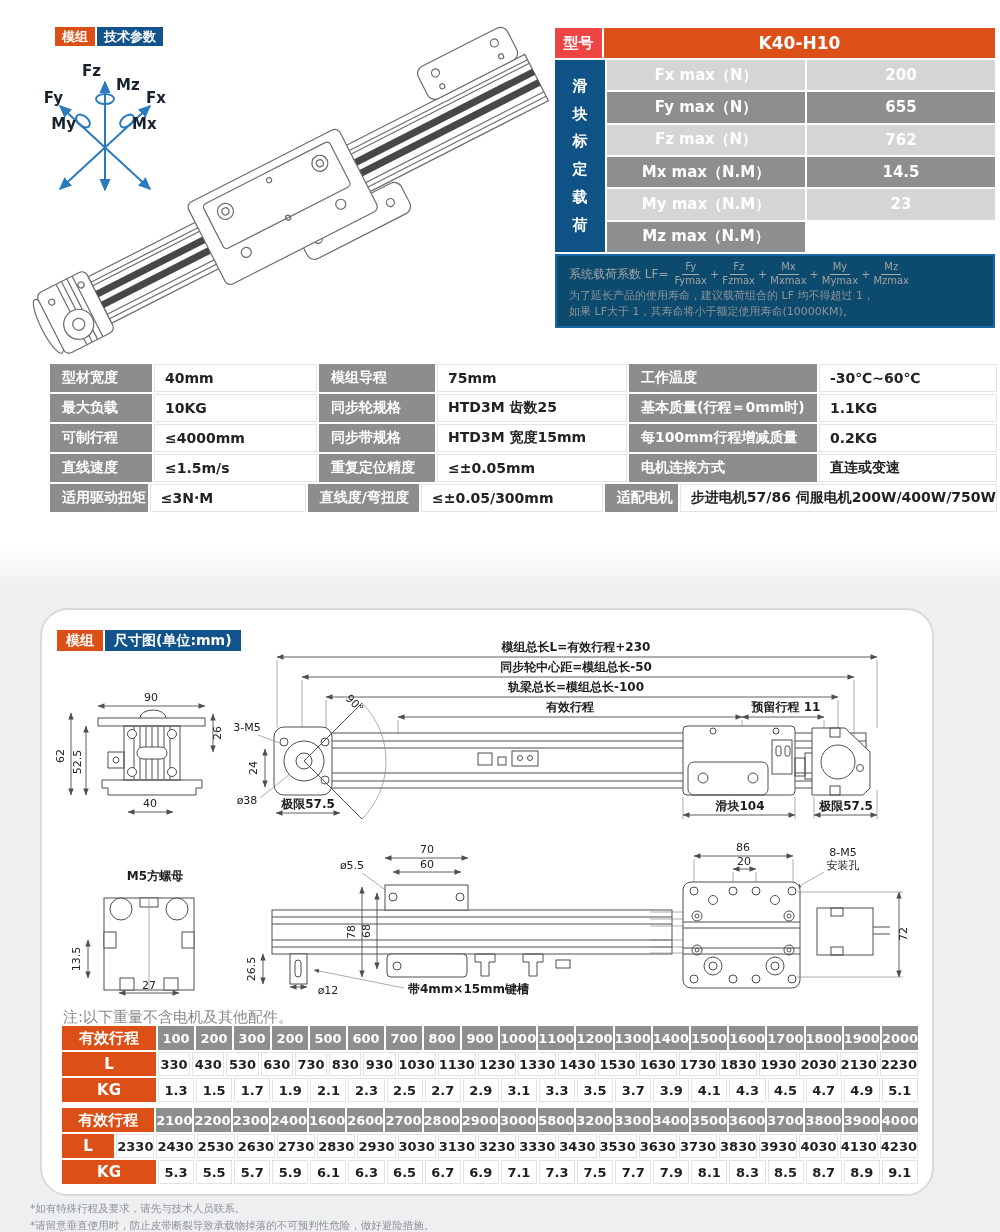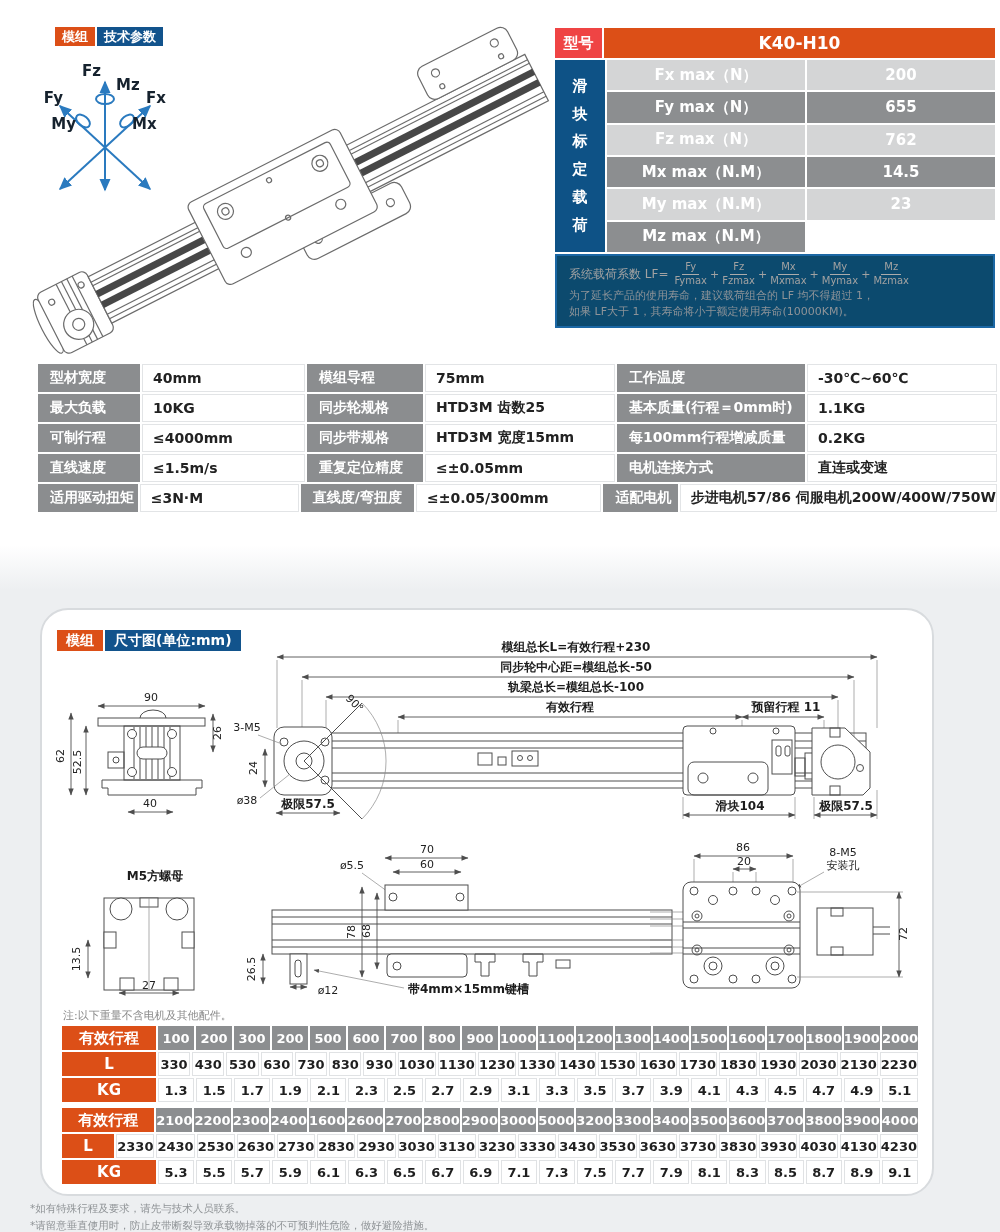--- a/index.html
+++ b/index.html
@@ -33,27 +33,27 @@
   .fterm .pre{color:#a2a2a2;font-size:11px;margin-right:3px;}
   .frac{display:inline-flex;flex-direction:column;align-items:center;line-height:1;font-size:10px;color:#a2a2a2;}
   .frac .num{padding:0 3px 2px;border-bottom:1px solid #ababab;margin-bottom:1px;}
   .formula-note{font-size:11px;color:#8e9398;line-height:1.45;}
 
   
   .spec-table{position:absolute;left:38px;top:364px;width:959px;}
   .spec-row{display:flex;gap:2px;height:28px;margin-bottom:2px;}
   .spec-row .sl{background:#8b8d8f;color:#fff;font-weight:bold;font-size:14px;display:flex;align-items:center;padding-left:12px;box-sizing:border-box;white-space:nowrap;}
   .spec-row .sv{background:#fff;border:1px solid #e2e4e6;color:#222;font-weight:bold;font-size:14px;display:flex;align-items:center;padding-left:10px;box-sizing:border-box;white-space:nowrap;overflow:hidden;}
-  .w-l1{width:102px;}.w-v1{width:163px;}.w-l2{width:116px;}.w-v2{width:190px;}.w-l3{width:188px;}.w-v3{flex:1;}
+  .w-l1{width:102px;margin-left:12px;}.w-v1{width:163px;}.w-l2{width:116px;}.w-v2{width:190px;}.w-l3{width:188px;}.w-v3{flex:1;}
   .spec-row:last-child .w-l3{width:76px;}
   .spec-row:last-child .w-v3{overflow:visible;}
 
   
   .card{position:absolute;left:40px;top:608px;width:894px;height:588px;background:#fff;border:2px solid #d8dbde;border-radius:28px;box-sizing:border-box;}
-  .dim-note{position:absolute;left:63px;top:1008px;font-size:11px;color:#8a8a8a;}
+  .dim-note{position:absolute;left:63px;top:1008px;font-size:15px;color:#8a8a8a;}
 
   
   .stk{position:absolute;left:62px;width:856px;}
   .stk-row{display:flex;gap:2px;height:24px;margin-bottom:2px;}
   .stk-label{width:94px;background:#dc4f17;color:#fff;font-weight:bold;font-size:15px;display:flex;align-items:center;justify-content:center;}
   .stk-cells{display:flex;gap:2px;flex:1;}
   .stk-cells>div{flex:1;display:flex;align-items:center;justify-content:center;font-size:13px;}
   .stk-row.head .stk-cells>div{background:#8c8e90;color:#fff;font-weight:bold;}
   .stk-row.body .stk-cells>div{background:#fff;border:1px solid #e0e2e4;color:#1f1f1f;font-weight:bold;box-sizing:border-box;}
 
@@ -599,21 +599,21 @@
           <div>2100</div>
           <div>2200</div>
           <div>2300</div>
           <div>2400</div>
           <div>1600</div>
           <div>2600</div>
           <div>2700</div>
           <div>2800</div>
           <div>2900</div>
           <div>3000</div>
-          <div>5000</div>
+          <div>5800</div>
           <div>3200</div>
           <div>3300</div>
           <div>3400</div>
           <div>3500</div>
           <div>3600</div>
           <div>3700</div>
           <div>3800</div>
           <div>3900</div>
           <div>4000</div>
         </div>

